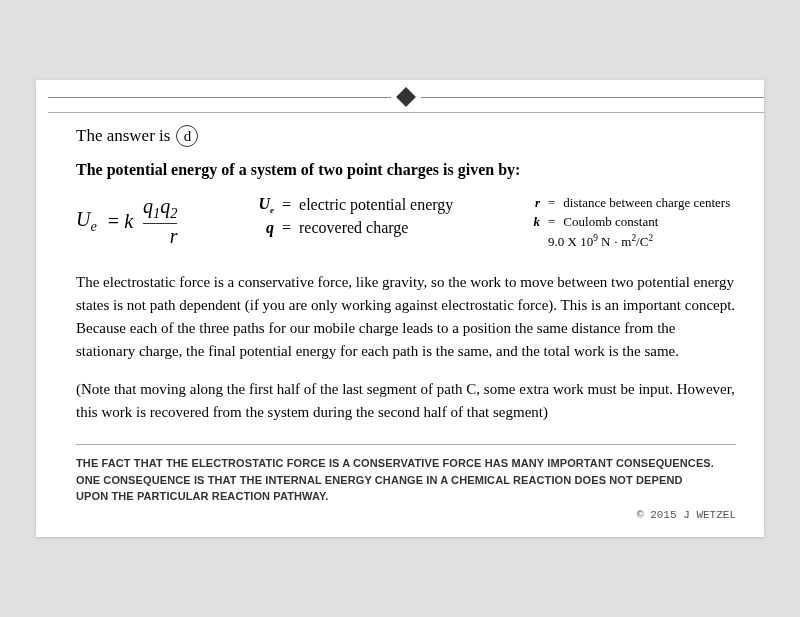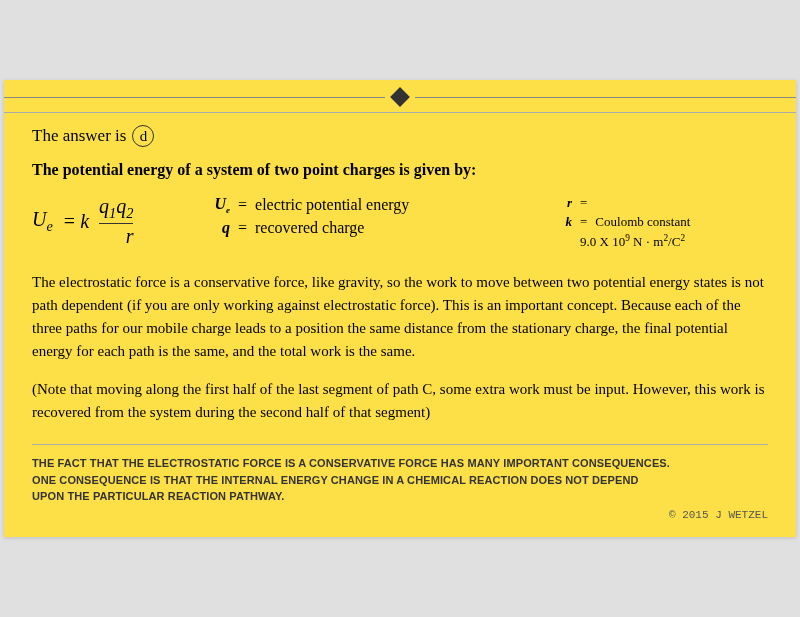--- a/index.html
+++ b/index.html
@@ -7,23 +7,23 @@
     body {
       background: #e0e0e0;
       display: flex;
       justify-content: center;
       align-items: center;
       min-height: 100vh;
       font-family: 'Times New Roman', Times, serif;
     }
 
     .card {
-      background: #fde047;
-      width: 792px;
-      padding: 0 0 16px 0;
+      background: #ffffff;
+      width: 728px;
+      padding: 0 0 16px 12px;
       position: relative;
       box-shadow: 0 1px 4px rgba(0,0,0,0.15);
     }
 
     .top-decoration {
       display: flex;
       align-items: center;
       justify-content: center;
       padding: 10px 0 8px 0;
       border-bottom: 1.5px solid #aaa;
@@ -218,20 +218,21 @@
           <span class="def-var"><em>q</em></span>
           <span class="def-eq">=</span>
           <span>recovered charge</span>
         </div>
       </div>
 
       <div style="display:flex; flex-direction:column; gap:3px; min-width:210px; font-size:13px;">
         <div class="def-row">
           <span style="font-style:italic; font-weight:bold; min-width:14px; text-align:right;"><em>r</em></span>
           <span class="def-eq">=</span>
+          <span>distance between charge centers</span>
         </div>
         <div class="def-row">
           <span style="font-style:italic; font-weight:bold; min-width:14px; text-align:right;"><em>k</em></span>
           <span class="def-eq">=</span>
           <span>Coulomb constant</span>
         </div>
         <div class="def-row" style="padding-left:22px;">
           <span>9.0 X 10<sup>9</sup> N · m<sup>2</sup>/C<sup>2</sup></span>
         </div>
       </div>

